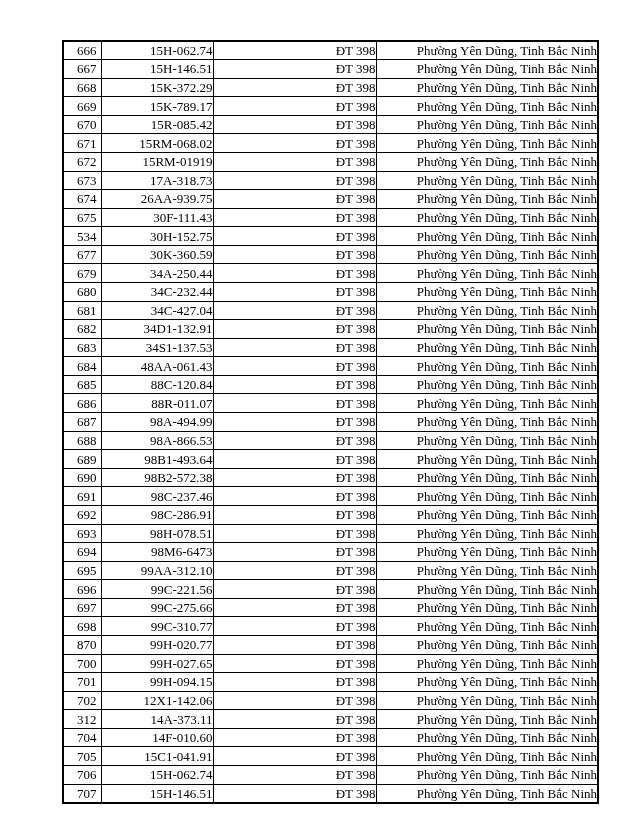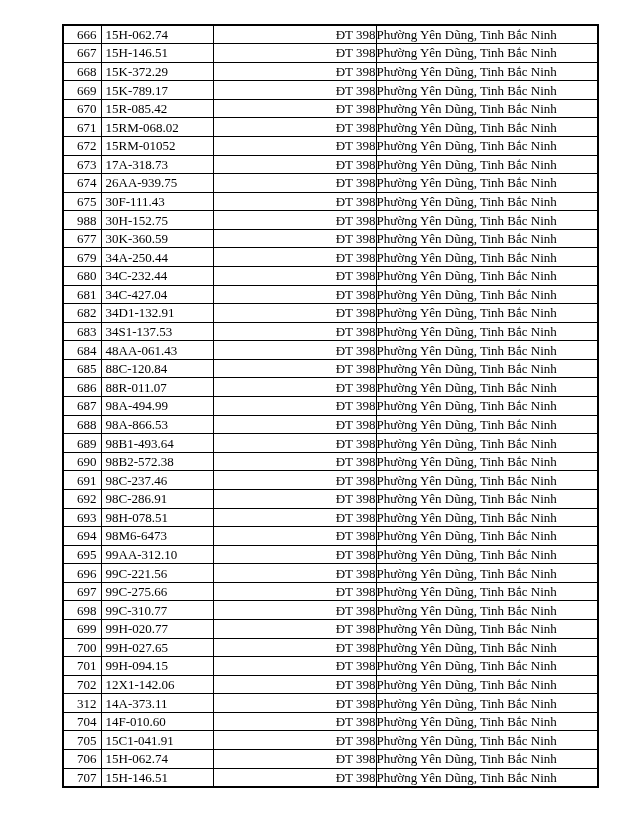--- a/index.html
+++ b/index.html
@@ -10,41 +10,41 @@
   body {
     width: 640px;
     height: 817px;
     position: relative;
     font-family: "Liberation Serif", serif;
     color: #000000;
   }
   .doc-table {
     position: absolute;
     left: 62px;
-    top: 24px;
+    top: 40px;
     width: 535px;
     height: 764px;
     border-collapse: collapse;
     table-layout: fixed;
     box-sizing: border-box;
   }
   .doc-table td {
     border: 1px solid #000000;
     font-size: 13px;
     line-height: 1;
     padding: 0;
     white-space: nowrap;
     overflow: hidden;
   }
   .doc-table { border: 2px solid #000000; outline: none; }
   .doc-table tr { height: 18px; }
   td.c0 { text-align: right; padding-right: 4px; }
-  td.c1 { text-align: left; padding-left: 4px; }
+  td.c1 { text-align: right; padding-left: 4px; }
   td.c2 { text-align: right; }
-  td.c3 { text-align: left; }
+  td.c3 { text-align: right; }
 </style>
 </head>
 <body>
 
 <table class="doc-table">
   <colgroup>
     <col style="width:38px">
     <col style="width:112px">
     <col style="width:163px">
     <col style="width:222px">
@@ -81,21 +81,21 @@
         <td class="c3">Phường Yên Dũng, Tinh Bắc Ninh</td>
       </tr>
       <tr>
         <td class="c0">671</td>
         <td class="c1">15RM-068.02</td>
         <td class="c2">ĐT 398</td>
         <td class="c3">Phường Yên Dũng, Tinh Bắc Ninh</td>
       </tr>
       <tr>
         <td class="c0">672</td>
-        <td class="c1">15RM-01052</td>
+        <td class="c1">15RM-01919</td>
         <td class="c2">ĐT 398</td>
         <td class="c3">Phường Yên Dũng, Tinh Bắc Ninh</td>
       </tr>
       <tr>
         <td class="c0">673</td>
         <td class="c1">17A-318.73</td>
         <td class="c2">ĐT 398</td>
         <td class="c3">Phường Yên Dũng, Tinh Bắc Ninh</td>
       </tr>
       <tr>
@@ -104,21 +104,21 @@
         <td class="c2">ĐT 398</td>
         <td class="c3">Phường Yên Dũng, Tinh Bắc Ninh</td>
       </tr>
       <tr>
         <td class="c0">675</td>
         <td class="c1">30F-111.43</td>
         <td class="c2">ĐT 398</td>
         <td class="c3">Phường Yên Dũng, Tinh Bắc Ninh</td>
       </tr>
       <tr>
-        <td class="c0">988</td>
+        <td class="c0">534</td>
         <td class="c1">30H-152.75</td>
         <td class="c2">ĐT 398</td>
         <td class="c3">Phường Yên Dũng, Tinh Bắc Ninh</td>
       </tr>
       <tr>
         <td class="c0">677</td>
         <td class="c1">30K-360.59</td>
         <td class="c2">ĐT 398</td>
         <td class="c3">Phường Yên Dũng, Tinh Bắc Ninh</td>
       </tr>
@@ -236,21 +236,21 @@
         <td class="c2">ĐT 398</td>
         <td class="c3">Phường Yên Dũng, Tinh Bắc Ninh</td>
       </tr>
       <tr>
         <td class="c0">698</td>
         <td class="c1">99C-310.77</td>
         <td class="c2">ĐT 398</td>
         <td class="c3">Phường Yên Dũng, Tinh Bắc Ninh</td>
       </tr>
       <tr>
-        <td class="c0">699</td>
+        <td class="c0">870</td>
         <td class="c1">99H-020.77</td>
         <td class="c2">ĐT 398</td>
         <td class="c3">Phường Yên Dũng, Tinh Bắc Ninh</td>
       </tr>
       <tr>
         <td class="c0">700</td>
         <td class="c1">99H-027.65</td>
         <td class="c2">ĐT 398</td>
         <td class="c3">Phường Yên Dũng, Tinh Bắc Ninh</td>
       </tr>

